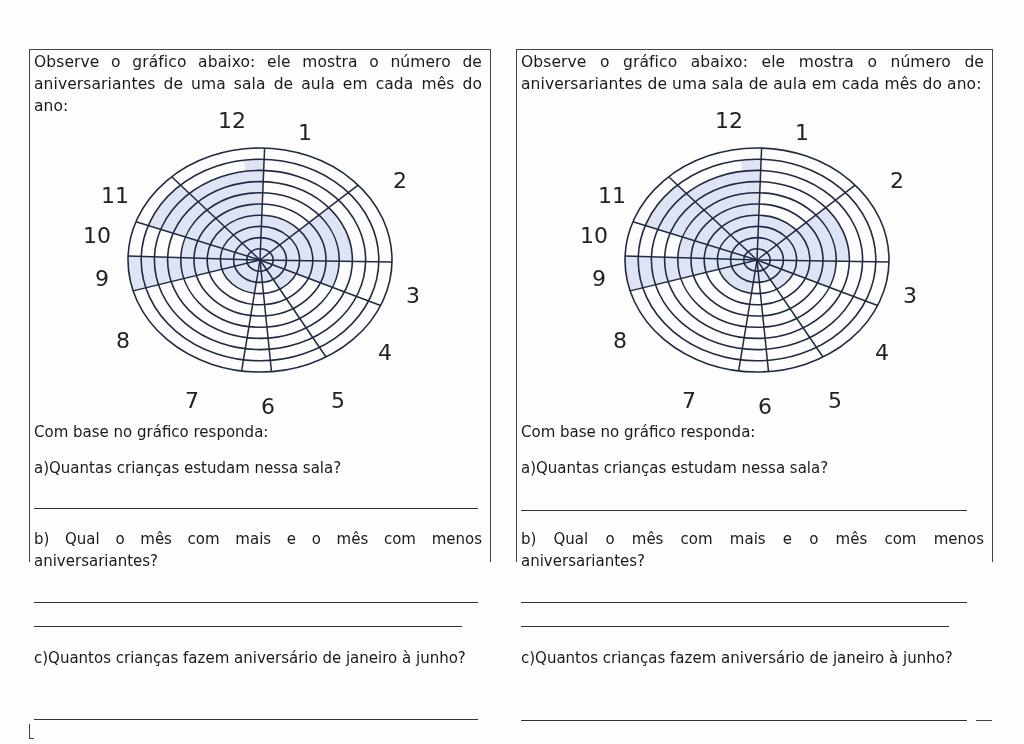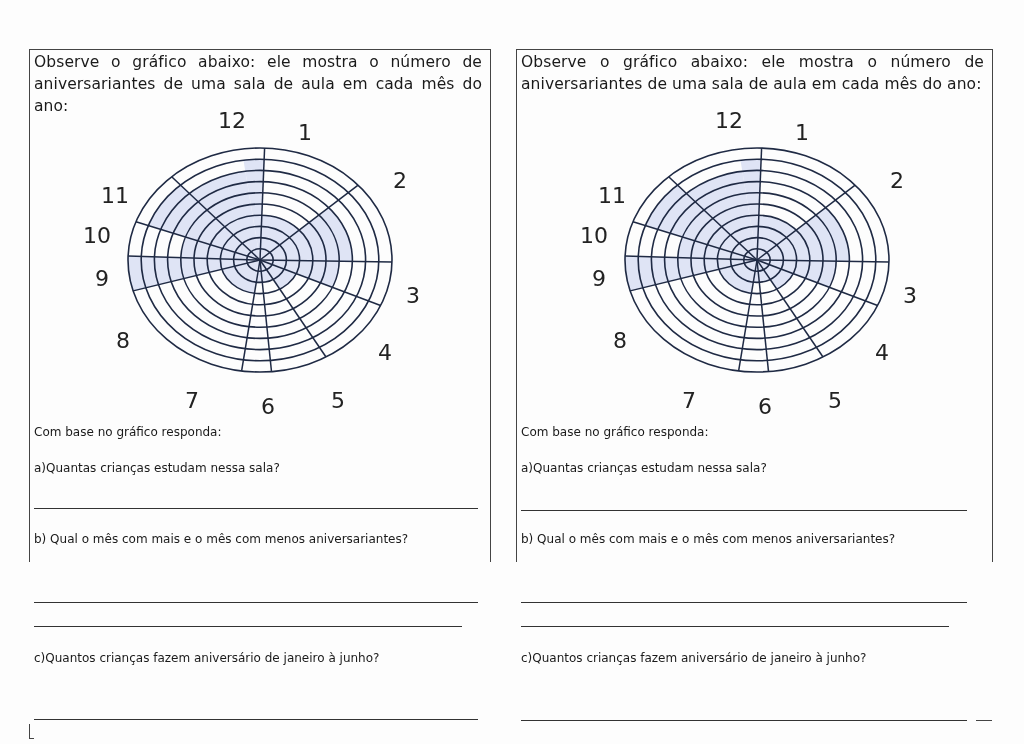--- a/index.html
+++ b/index.html
@@ -13,21 +13,21 @@
   }
   #panel-left { left: 29px; width: 462px; }
   #panel-right { left: 516px; width: 477px; }
   .intro {
     position: absolute; left: 4px; top: 1px; right: 8px;
     font-size: 15.5px; line-height: 22px; text-align: justify; text-align-last: left;
     letter-spacing: 0.1px;
   }
   .chart { position: absolute; left: 0; top: 0; }
   .label { font-family: "DejaVu Sans", sans-serif; font-size: 22px; fill: #222; }
-  .q { position: absolute; left: 4px; right: 8px; font-size: 12px; line-height: 22px; }
+  .q { position: absolute; left: 4px; right: 8px; font-size: 15px; line-height: 22px; }
   .q.just { text-align: justify; text-align-last: left; }
   .line { position: absolute; left: 4px; height: 0; border-top: 1.4px solid #333; }
   .corner-mark { position: absolute; border-left: 1px solid #444; border-bottom: 1px solid #444; }
 </style>
 </head>
 <body>
 
 <div id="panel-left" class="panel">
   <div class="intro">Observe o gráfico abaixo: ele mostra o número de aniversariantes de uma sala de aula em cada mês do ano:</div>
   <svg class="chart" width="460" height="380">

